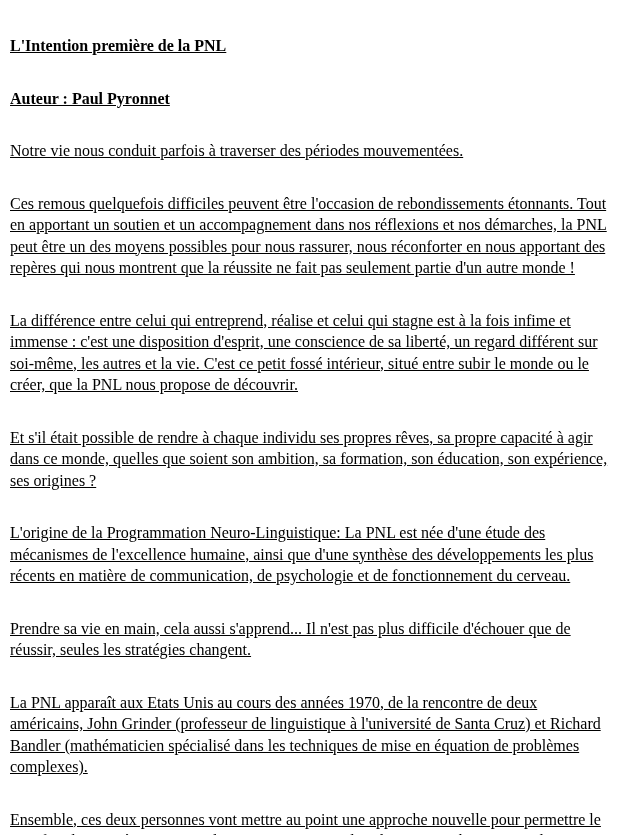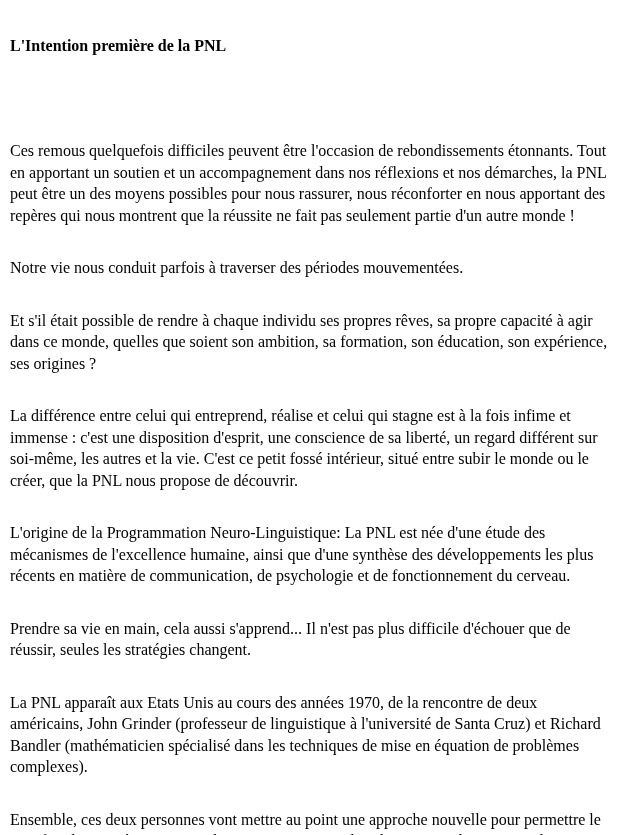--- a/index.html
+++ b/index.html
@@ -16,39 +16,40 @@
     font-family: "Liberation Serif", "DejaVu Serif", serif;
     font-size: 16px;
     line-height: 21.5px;
     overflow: hidden;
   }
   main {
     display: block;
   }
   p {
     margin: 31px 0;
+    text-decoration: underline;
   }
   p.title {
     margin-top: 0;
   }
   .bold {
     font-weight: bold;
   }
 </style>
 </head>
 <body>
 
 <main>
 
   <p class="title bold">L'Intention première de la PNL</p>
 
-  <p class="bold"><br></p>
+  <p class="bold"><span>Auteur : Paul Pyronnet</span><br></p>
 
+  <p>Notre vie nous conduit parfois à traverser des périodes mouvementées.</p>
   <p>Ces remous quelquefois difficiles peuvent être l'occasion de rebondissements étonnants. Tout en apportant un soutien et un accompagnement dans nos réflexions et nos démarches, la PNL peut être un des moyens possibles pour nous rassurer, nous réconforter en nous apportant des repères qui nous montrent que la réussite ne fait pas seulement partie d'un autre monde !</p>
-  <p>Notre vie nous conduit parfois à traverser des périodes mouvementées.</p>
+  <p>La différence entre celui qui entreprend, réalise et celui qui stagne est à la fois infime et immense : c'est une disposition d'esprit, une conscience de sa liberté, un regard différent sur soi-même, les autres et la vie. C'est ce petit fossé intérieur, situé entre subir le monde ou le créer, que la PNL nous propose de découvrir.</p>
   <p>Et s'il était possible de rendre à chaque individu ses propres rêves, sa propre capacité à agir dans ce monde, quelles que soient son ambition, sa formation, son éducation, son expérience, ses origines ?</p>
-  <p>La différence entre celui qui entreprend, réalise et celui qui stagne est à la fois infime et immense : c'est une disposition d'esprit, une conscience de sa liberté, un regard différent sur soi-même, les autres et la vie. C'est ce petit fossé intérieur, situé entre subir le monde ou le créer, que la PNL nous propose de découvrir.</p>
   <p>L'origine de la Programmation Neuro-Linguistique: La PNL est née d'une étude des mécanismes de l'excellence humaine, ainsi que d'une synthèse des développements les plus récents en matière de communication, de psychologie et de fonctionnement du cerveau.</p>
   <p>Prendre sa vie en main, cela aussi s'apprend... Il n'est pas plus difficile d'échouer que de réussir, seules les stratégies changent.</p>
   <p>La PNL apparaît aux Etats Unis au cours des années 1970, de la rencontre de deux américains, John Grinder (professeur de linguistique à l'université de Santa Cruz) et Richard Bandler (mathématicien spécialisé dans les techniques de mise en équation de problèmes complexes).</p>
   <p>Ensemble, ces deux personnes vont mettre au point une approche nouvelle pour permettre le transfert de compétences entre des experts reconnus dans les sciences humaines et leurs étudiants. Ils se lancent alors dans un programme ambitieux pour comprendre et transférer les compétences de personnalités reconnues pour la qualité des résultats qu'ils ont obtenus dans les sciences humaines.</p>
 
 </main>
 
 </body></html>

